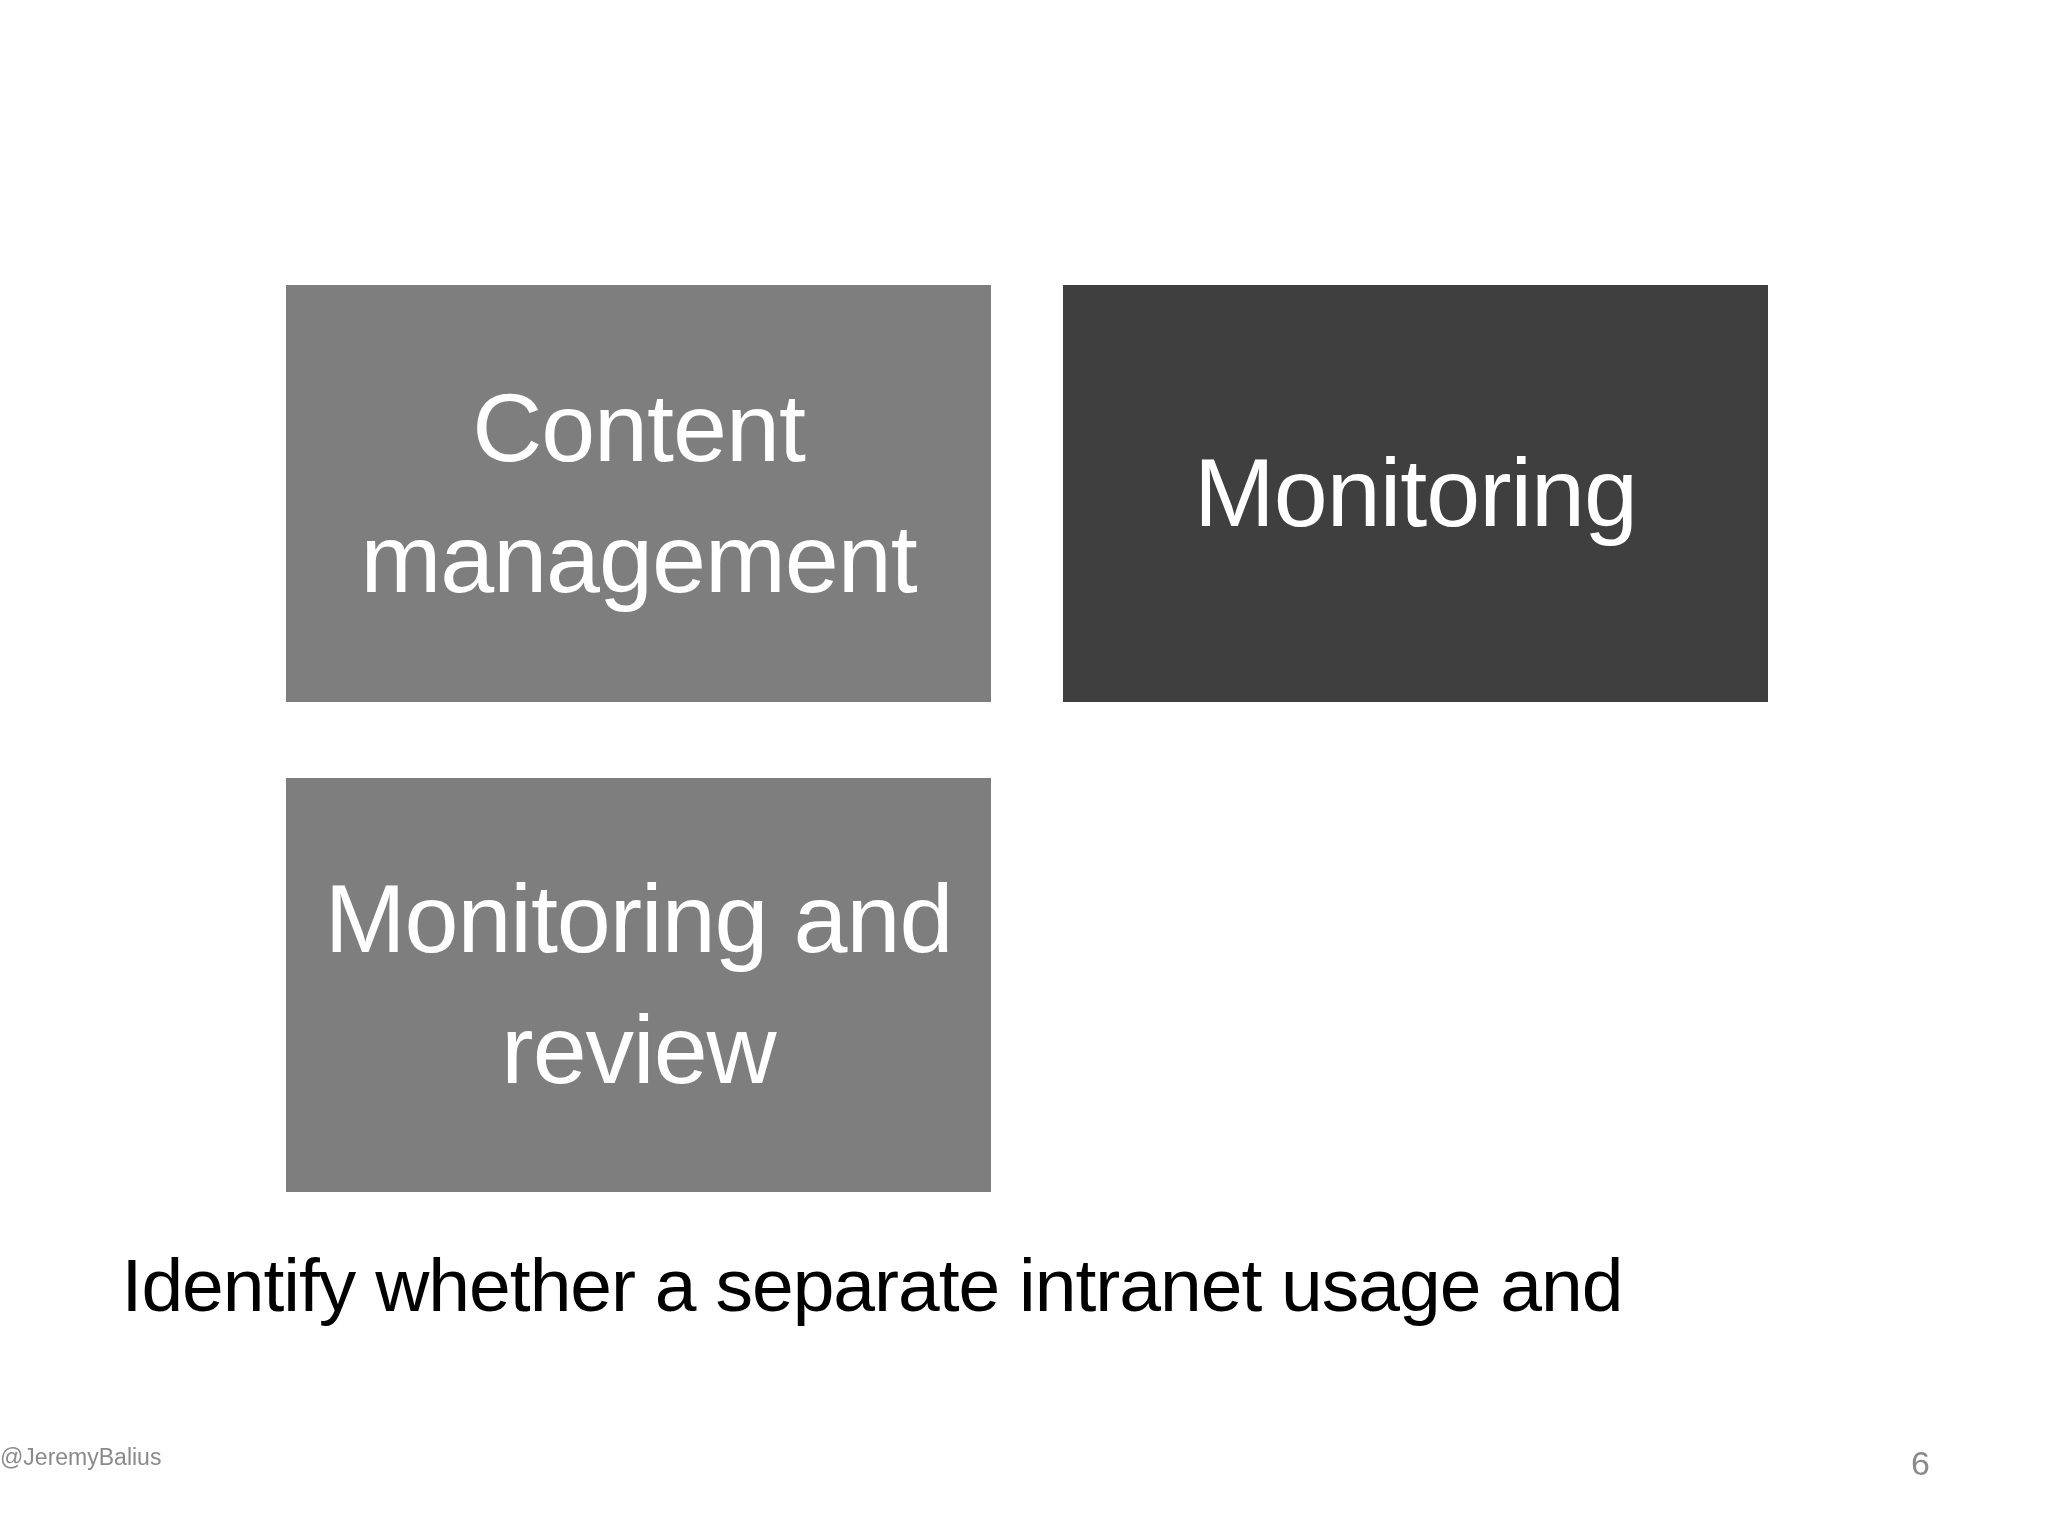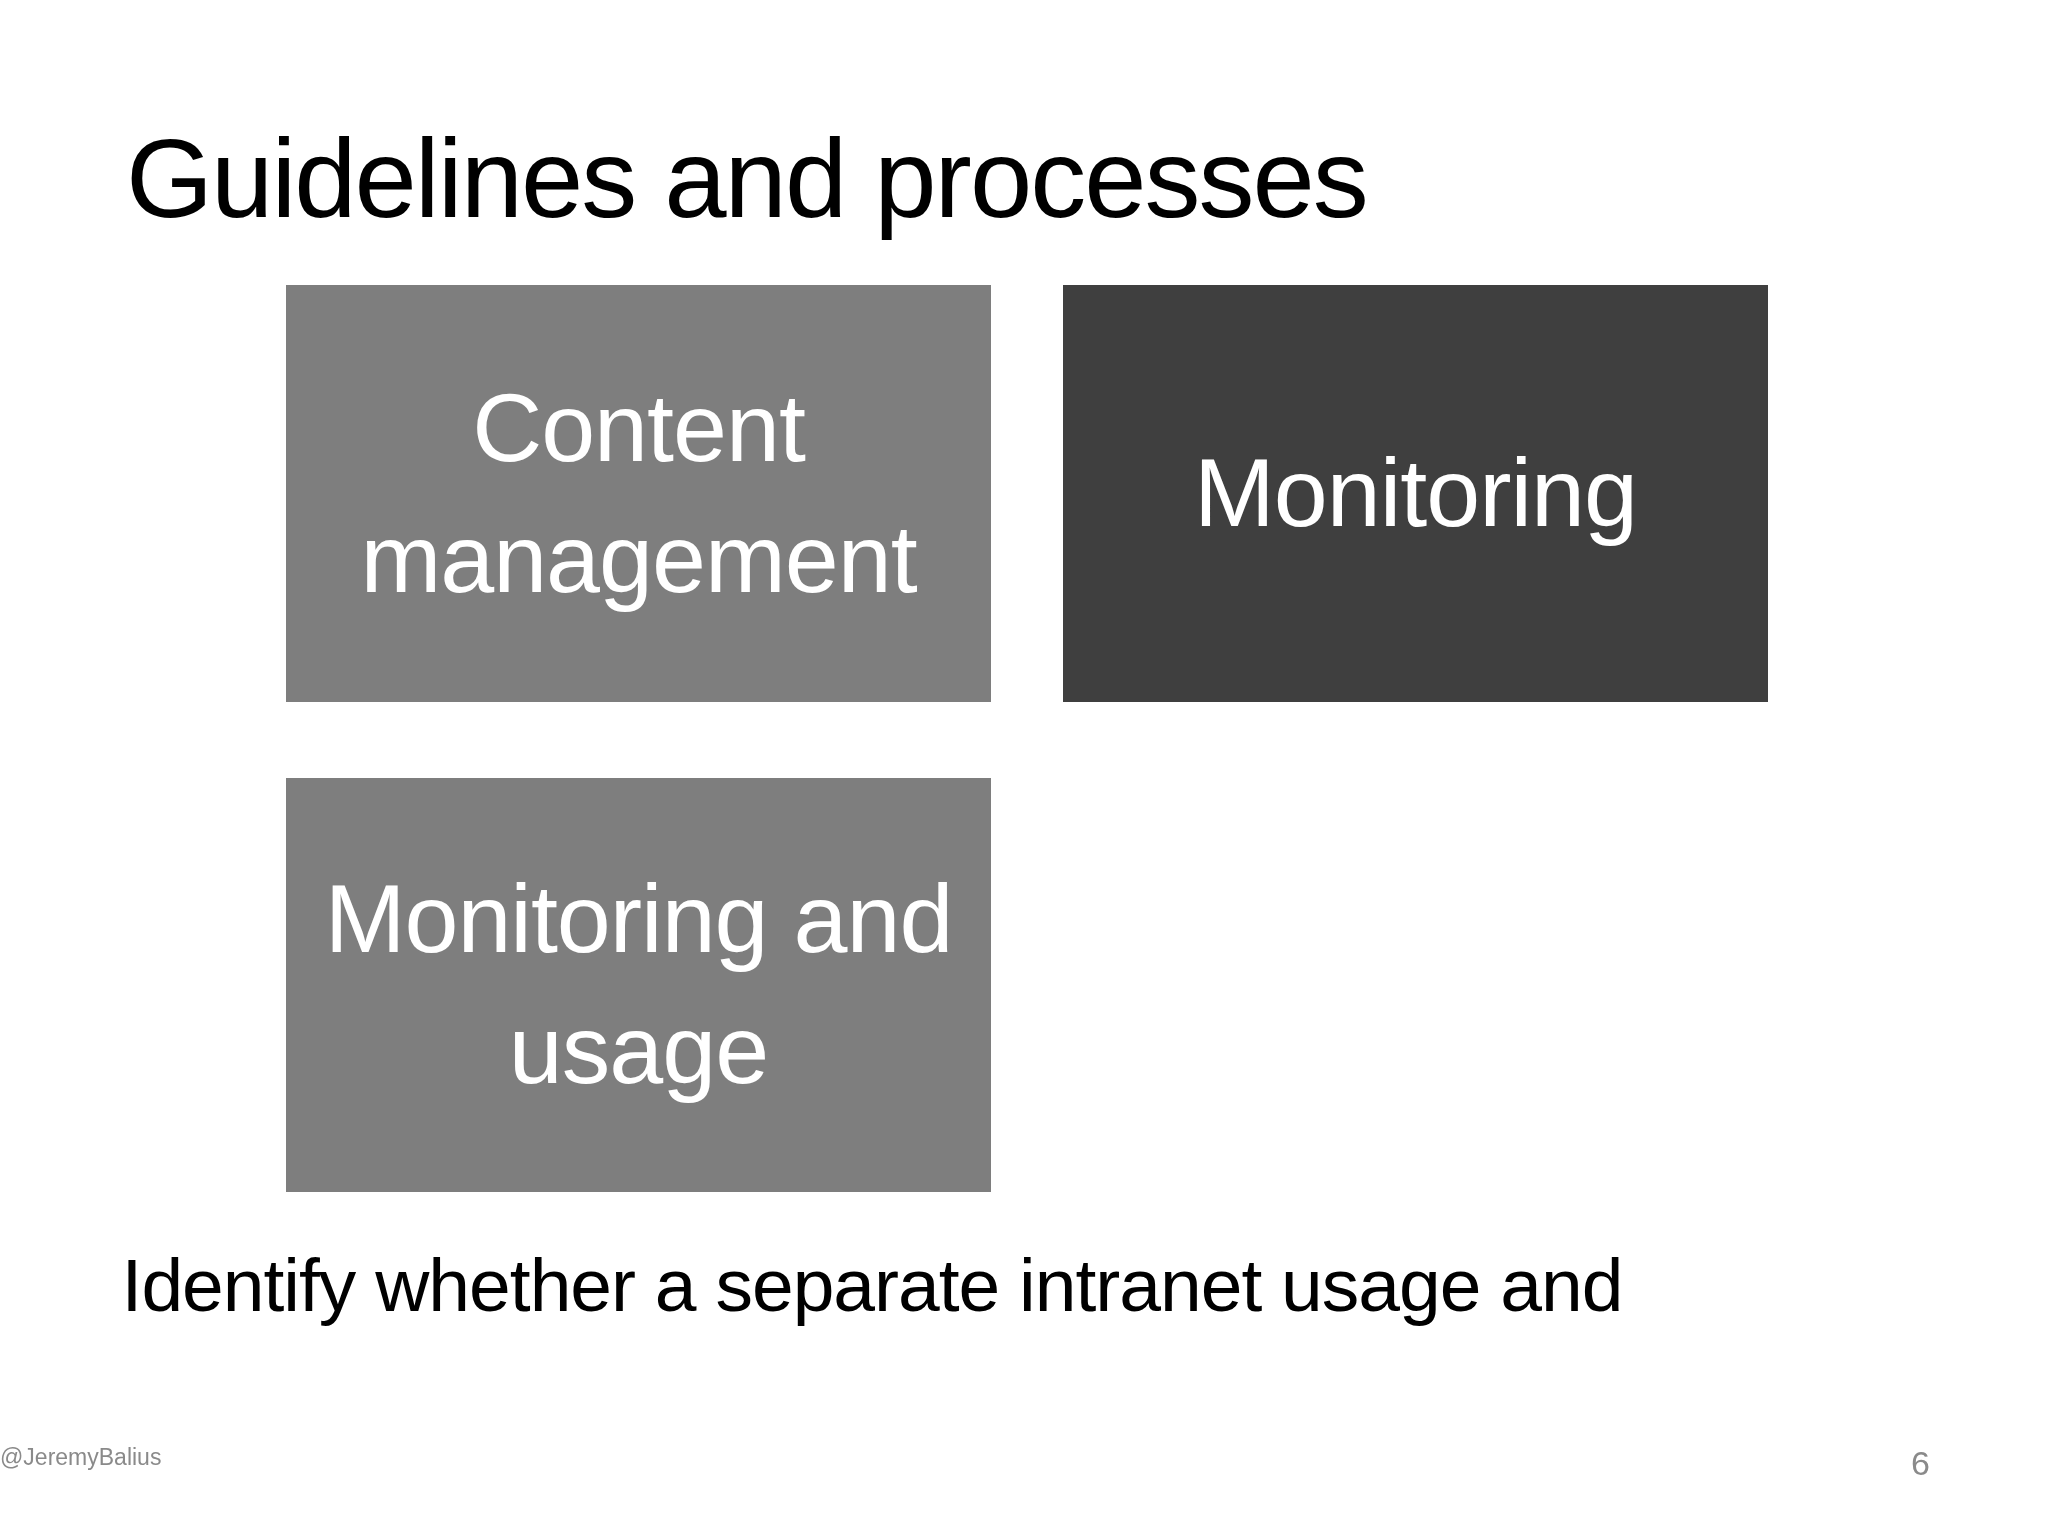--- a/index.html
+++ b/index.html
@@ -88,35 +88,34 @@
     color: var(--footer-text, #8a8a8a);
     font-size: 34px;
     font-weight: 400;
   }
 </style>
 </head>
 <body>
 
 <div class="slide">
 
-  <div class="slide-title">Guidelines and processes</div>
 
   <div class="topic-grid">
 
     <div class="box light">
       <div class="box-label">Content management</div>
     </div>
 
     <div class="box dark">
       <div class="box-label">Monitoring</div>
     </div>
 
 
     <div class="box light">
-      <div class="box-label">Monitoring and usage</div>
+      <div class="box-label">Monitoring and review</div>
     </div>
 
   </div>
 
   <div class="body-text">
     <div>Identify whether a separate intranet usage and</div>
   </div>
 
   <div class="footer-handle">@JeremyBalius</div>
 

